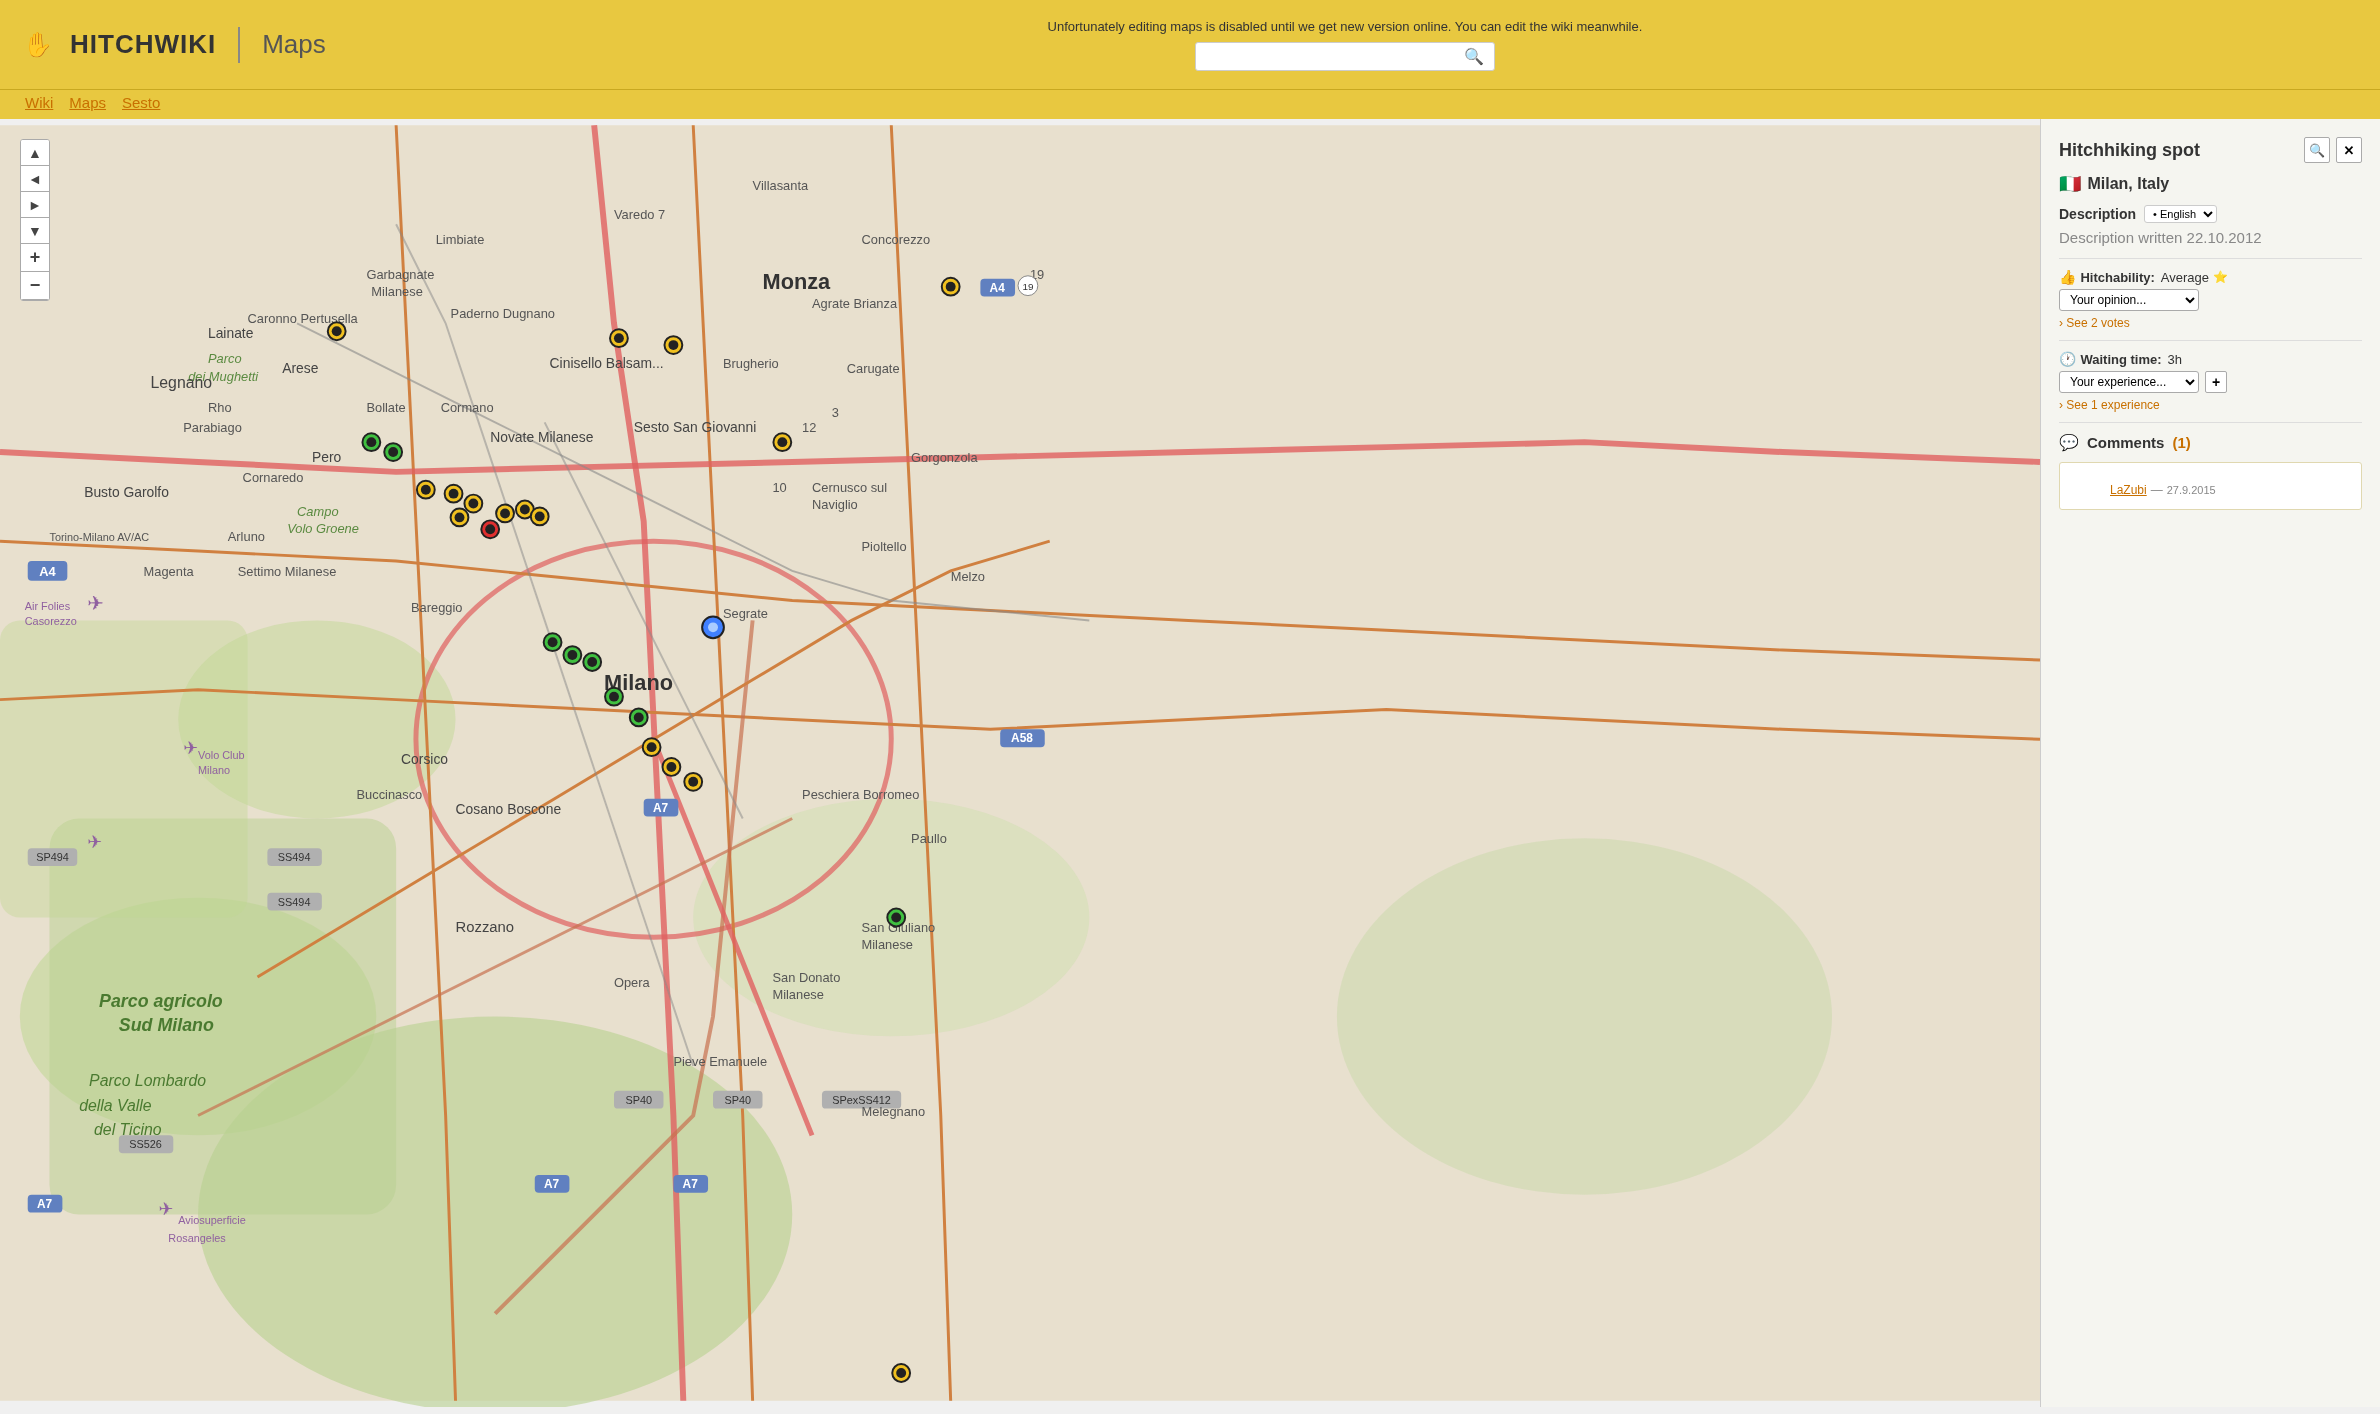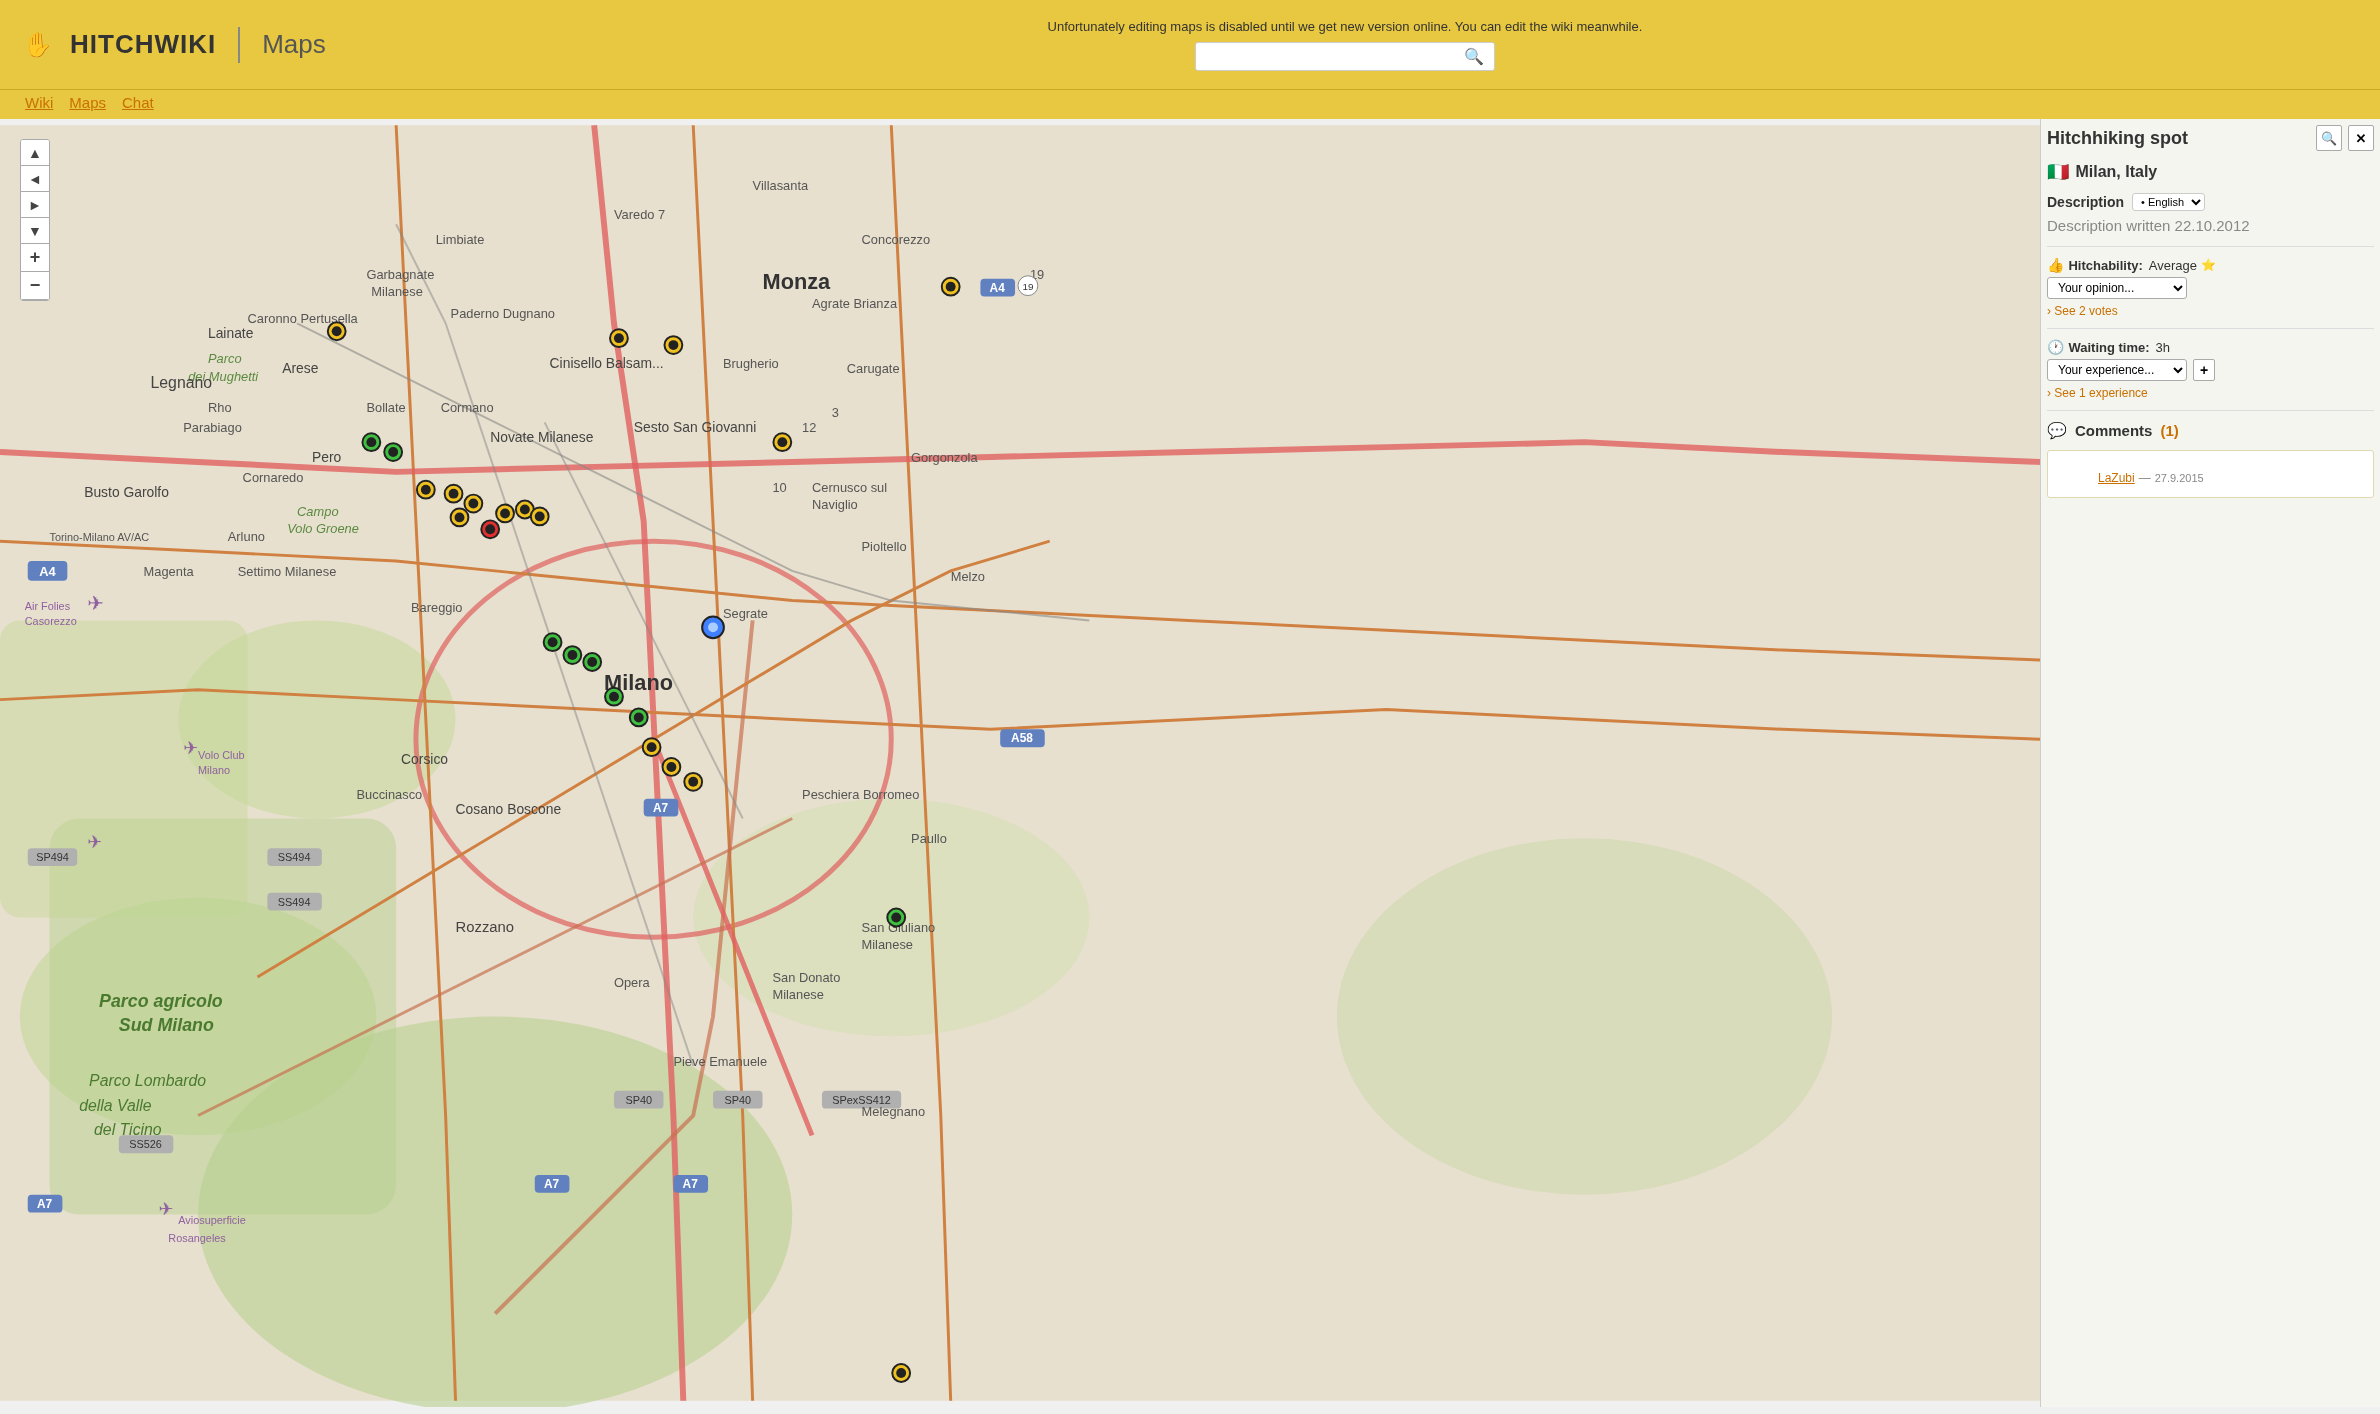--- a/index.html
+++ b/index.html
@@ -210,21 +210,21 @@
     <div id="search-bar" style="display:flex;align-items:center;background:white;border:1px solid #ccc;border-radius:3px;padding:4px 8px;width:300px;">
       <input id="search-input" type="text" style="border: none; outline: none; font-size: 13px; width: 260px; background: transparent;">
       <button id="search-btn" style="background:none;border:none;cursor:pointer;font-size:16px;">🔍</button>
     </div>
   </div>
 </div>
 
 <div id="nav" style="background:#e8c840;padding:4px 25px 8px;display:flex;gap:16px;">
   <a style="color:#c87000;text-decoration:underline;font-size:15px;cursor:pointer;">Wiki</a>
   <a style="color:#c87000;text-decoration:underline;font-size:15px;cursor:pointer;">Maps</a>
-  <a style="color:#c87000;text-decoration:underline;font-size:15px;cursor:pointer;">Chat</a>
+  <a style="color:#c87000;text-decoration:underline;font-size:15px;cursor:pointer;">Sesto</a>
 </div>
 
 <div id="main" style="display:flex;height:1288px;position:relative;">
 
   <div id="map-area" style="flex:1;position:relative;overflow:hidden;">
 
     <svg id="map-svg" viewBox="0 0 2060 1288" xmlns="http://www.w3.org/2000/svg" style="position:absolute;top:0;left:0;width:100%;height:100%;">
 
       <rect width="2060" height="1288" fill="#e8e0ce"></rect>
 
@@ -432,21 +432,21 @@
     <div id="zoom-controls" style="position:absolute;top:20px;left:20px;z-index:10;background:white;border:1px solid #aaa;border-radius:3px;overflow:hidden;">
       <button class="zoom-btn" style="width:28px;height:26px;background:white;border:none;border-bottom:1px solid #aaa;cursor:pointer;font-size:14px;font-weight:bold;color:#444;display:flex;align-items:center;justify-content:center;">▲</button>
       <button class="zoom-btn" style="width:28px;height:26px;background:white;border:none;border-bottom:1px solid #aaa;cursor:pointer;font-size:14px;font-weight:bold;color:#444;display:flex;align-items:center;justify-content:center;">◄</button>
       <button class="zoom-btn" style="width:28px;height:26px;background:white;border:none;border-bottom:1px solid #aaa;cursor:pointer;font-size:14px;font-weight:bold;color:#444;display:flex;align-items:center;justify-content:center;">►</button>
       <button class="zoom-btn" style="width:28px;height:26px;background:white;border:none;border-bottom:1px solid #aaa;cursor:pointer;font-size:14px;font-weight:bold;color:#444;display:flex;align-items:center;justify-content:center;">▼</button>
       <button class="zoom-btn" style="width:28px;height:28px;background:white;border:none;border-bottom:1px solid #aaa;cursor:pointer;font-size:18px;font-weight:bold;color:#444;display:flex;align-items:center;justify-content:center;">+</button>
       <button class="zoom-btn" style="width:28px;height:28px;background:white;border:none;border-bottom:1px solid #aaa;cursor:pointer;font-size:18px;font-weight:bold;color:#444;display:flex;align-items:center;justify-content:center;">−</button>
     </div>
   </div>
 
-  <div id="sidebar" style="width:340px;background:#f5f5f0;border-left:1px solid #ccc;overflow-y:auto;padding:6px;flex-shrink:0;">
+  <div id="sidebar" style="width:340px;background:#f5f5f0;border-left:1px solid #ccc;overflow-y:auto;padding:18px;flex-shrink:0;">
 
     <div id="sidebar-header" style="display:flex;align-items:center;justify-content:space-between;margin-bottom:10px;">
       <span id="sidebar-title" style="font-size:18px;font-weight:bold;color:#333;">Hitchhiking spot</span>
       <div style="display:flex;gap:6px;">
         <button style="width:26px;height:26px;border:1px solid #aaa;background:white;cursor:pointer;border-radius:2px;font-size:13px;">🔍</button>
         <button style="width:26px;height:26px;border:1px solid #aaa;background:white;cursor:pointer;border-radius:2px;font-size:13px;font-weight:bold;">✕</button>
       </div>
     </div>
 
     <div id="location-name" style="font-size:16px;font-weight:bold;color:#333;margin-bottom:10px;display:flex;align-items:center;gap:6px;">

